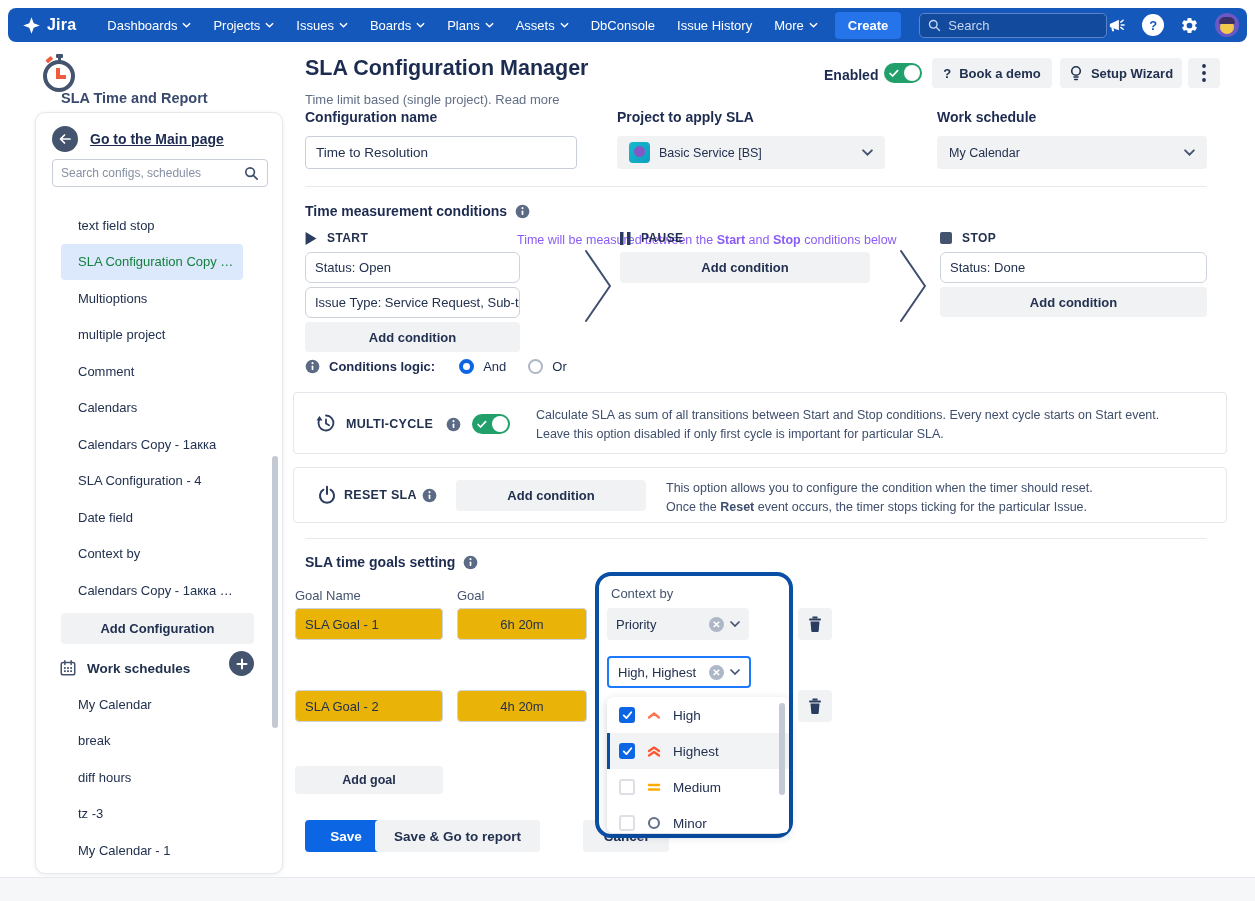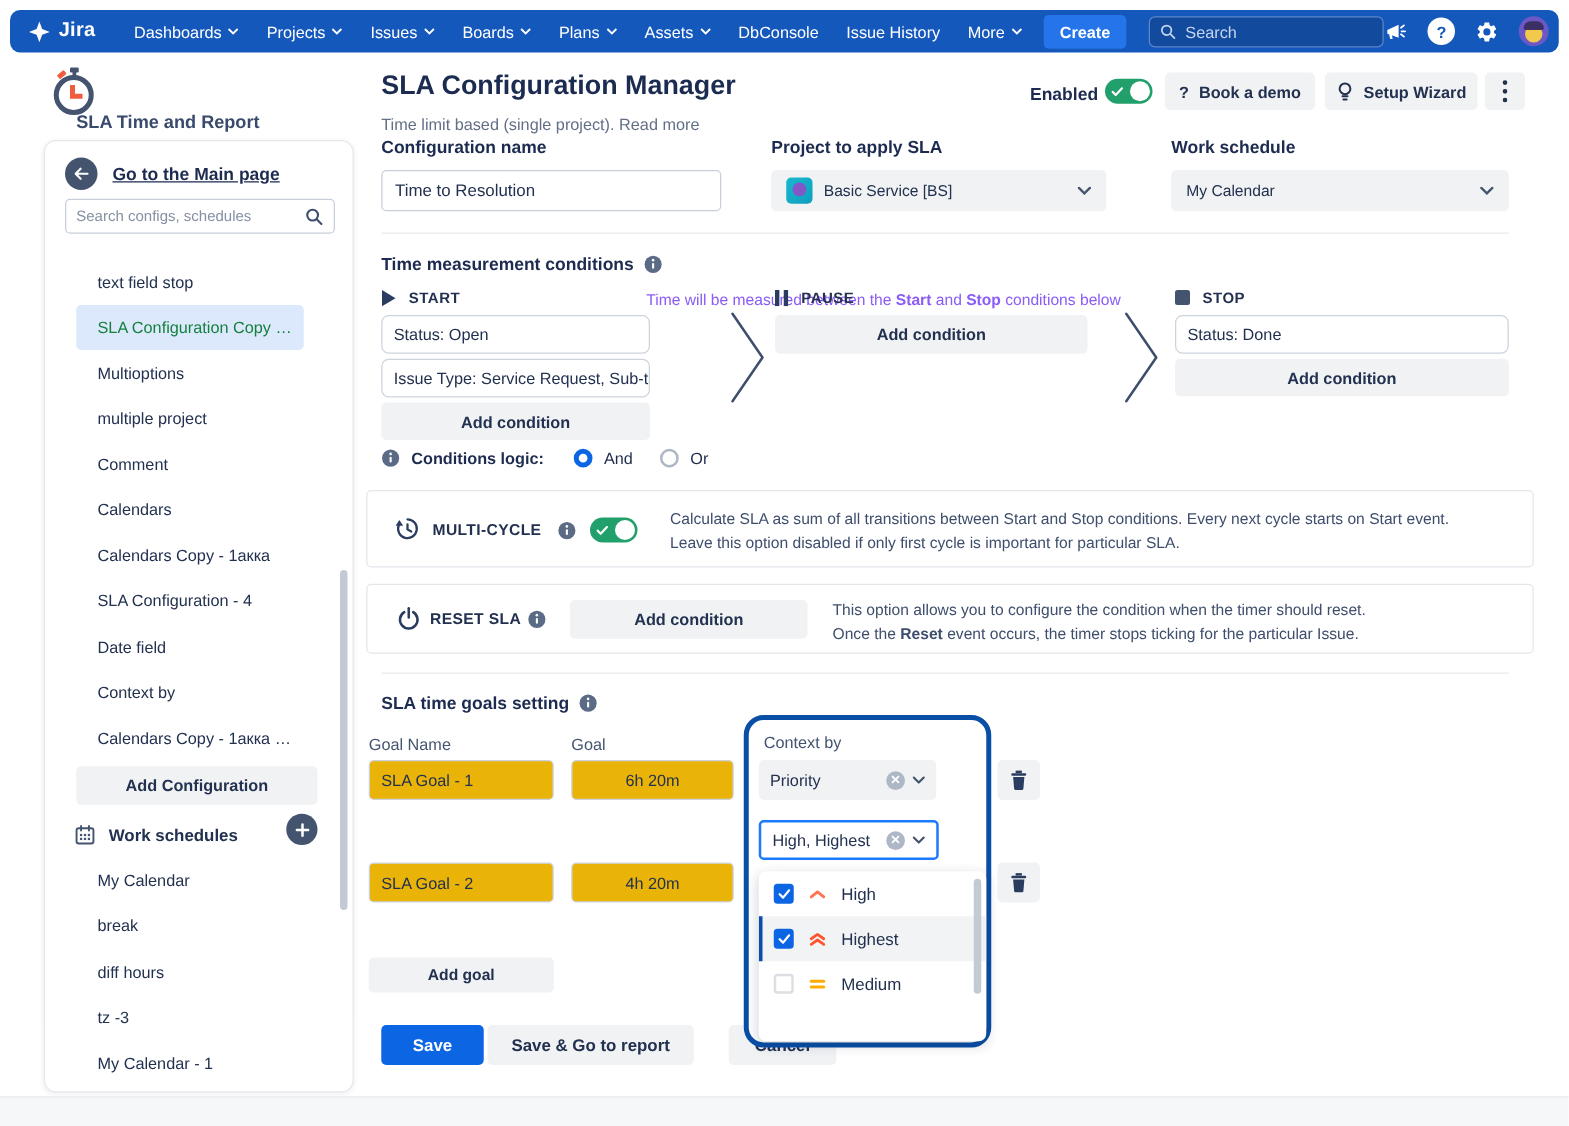--- a/index.html
+++ b/index.html
@@ -562,24 +562,31 @@
         <span>Highest</span>
       </div>
       <div class="opt-row">
         <span class="cb off"></span>
         <svg width="16" height="16" viewBox="0 0 16 16">
             <line x1="3" y1="6" x2="13" y2="6" stroke="#FFAB00" stroke-width="2.4" stroke-linecap="round"></line>
             <line x1="3" y1="10.5" x2="13" y2="10.5" stroke="#FFAB00" stroke-width="2.4" stroke-linecap="round"></line>
           </svg>
         <span>Medium</span>
       </div>
+      <div class="opt-row">
+        <span class="cb off"></span>
+        <svg width="16" height="16" viewBox="0 0 16 16">
+            <circle cx="8" cy="8" r="5" fill="none" stroke="#64708A" stroke-width="2.1"></circle>
+          </svg>
+        <span>Minor</span>
+      </div>
       <div class="dd-scroll"></div>
     </div>
   </div>
 
   <div class="abs add-goal">Add goal</div>
 
   <div class="abs btn-save">Save</div>
-  <div class="abs btn-gray" style="left:390px;top:820px;width:165px;height:32px">Save &amp; Go to report</div>
+  <div class="abs btn-gray" style="left:375px;top:820px;width:165px;height:32px">Save &amp; Go to report</div>
   <div class="abs btn-gray" style="left:583px;top:820px;width:86px;height:32px;z-index:1">Cancel</div>
 
   <div class="abs bottom-strip"></div>
 </div>
 
 </body></html>

